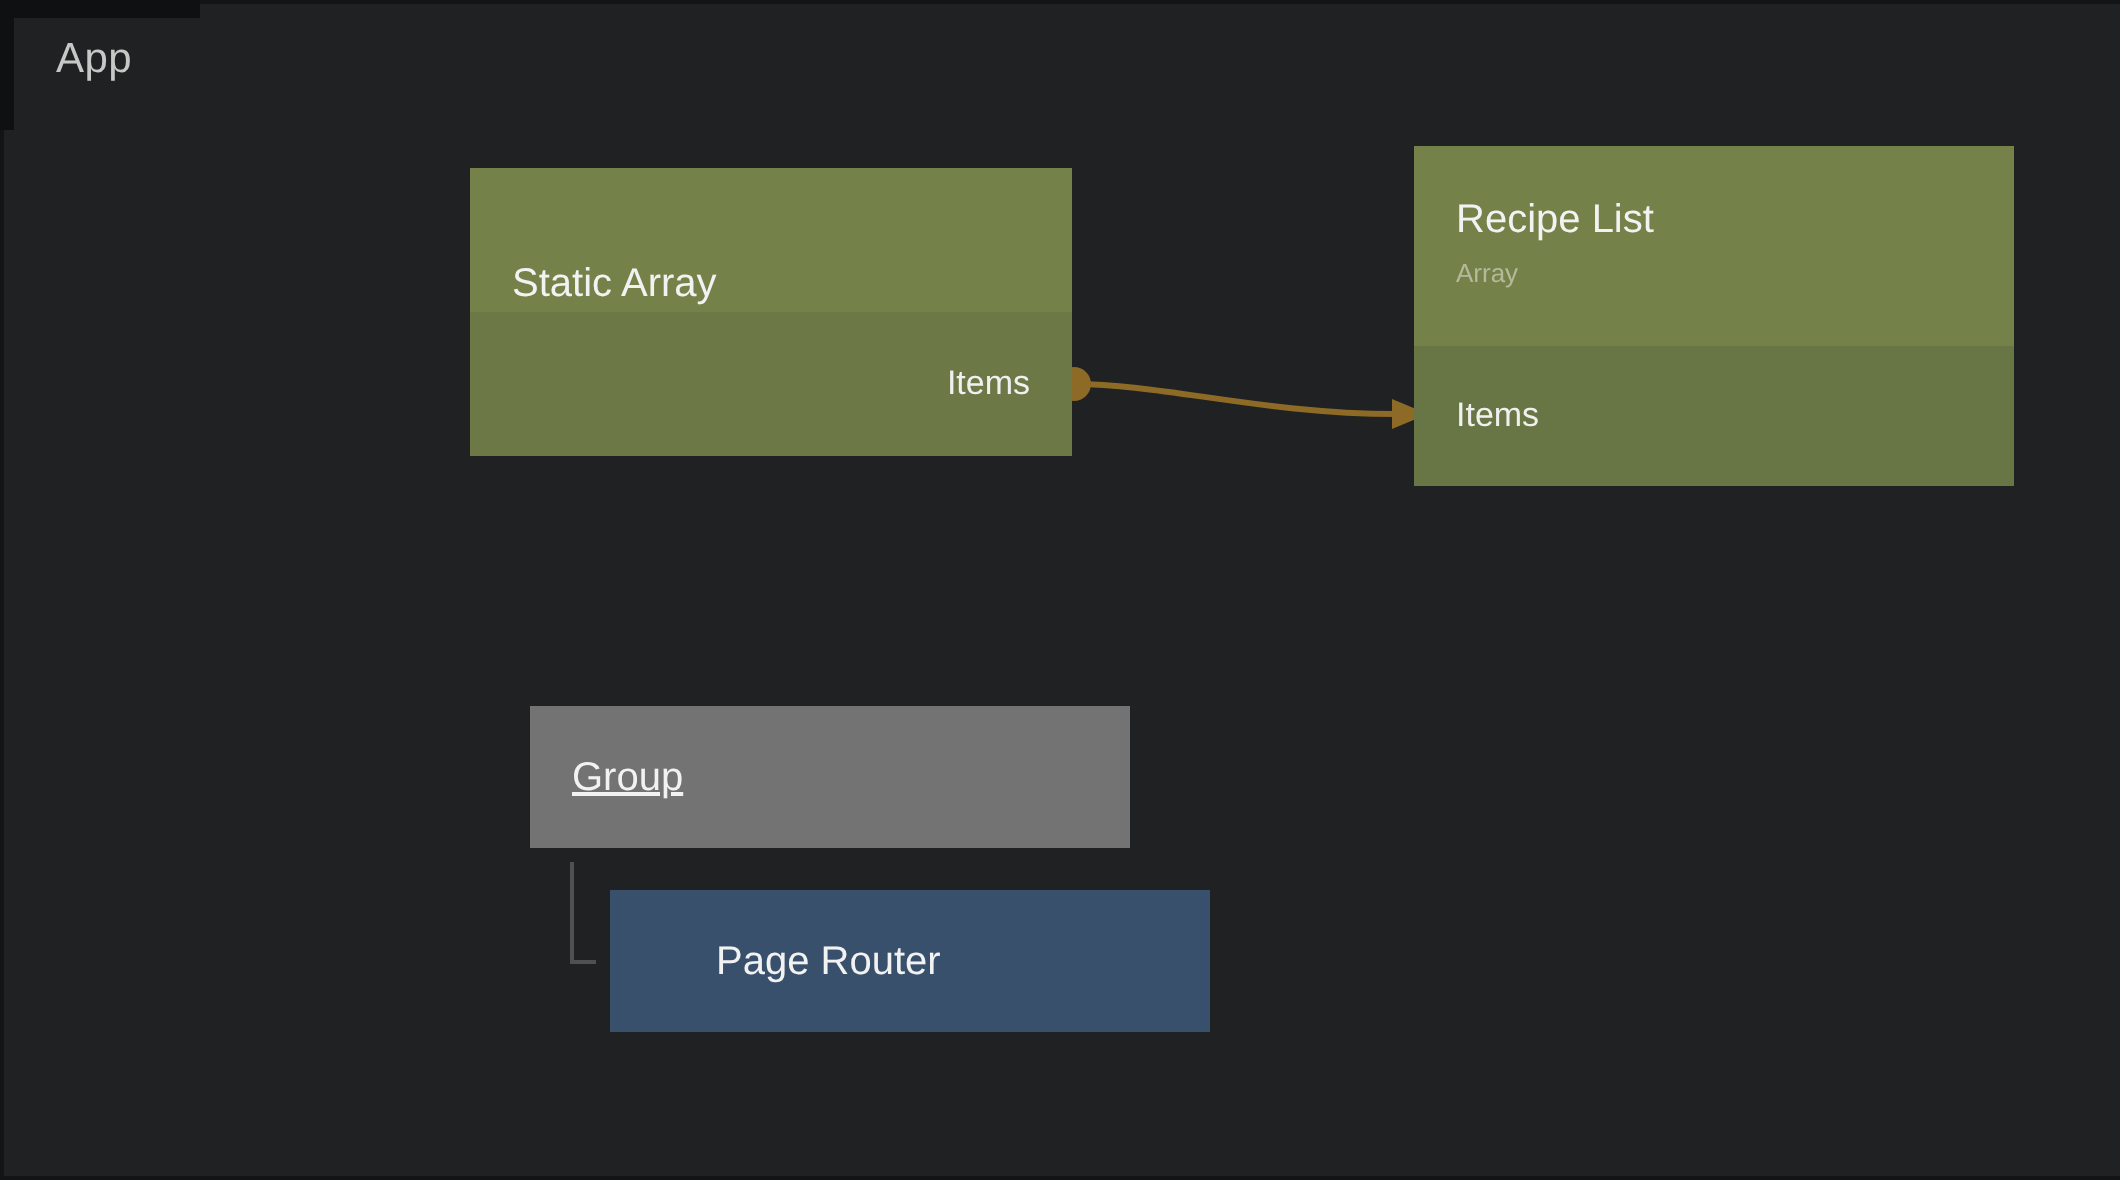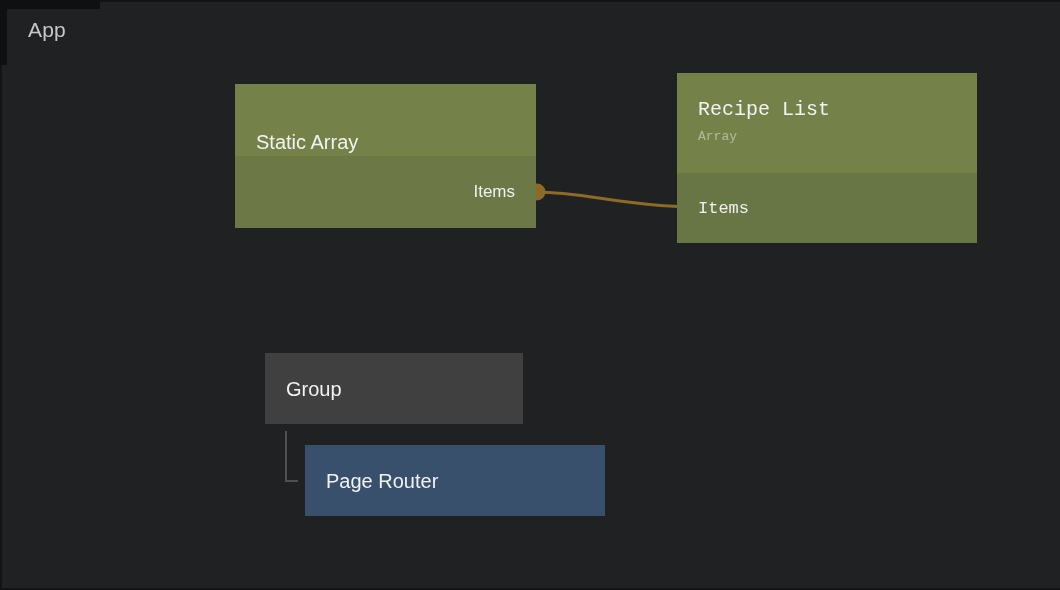--- a/index.html
+++ b/index.html
@@ -63,31 +63,31 @@
     font-size: 17px;
     color: #f0f0f0;
   }
 
   
   .node-static-array { left:235px; top:84px; width:301px; }
   .node-static-array .header { height:72px; background:#748149;justify-content:flex-end; }
   .node-static-array .ports  { height:72px; background:#6c7947; justify-content:flex-end; padding-right:21px; }
 
   
-  .node-recipe-list { left:677px; top:73px; width:300px;font-family:Liberation Mono, monospace; }
+  .node-recipe-list { left:707px; top:73px; width:300px; }
   .node-recipe-list .header { height:100px; background:#748149; }
   .node-recipe-list .ports  { height:70px; background:#687545; justify-content:flex-start; padding-left:21px; }
 
   
-  .node-group { left:265px; top:353px; width:258px; height:71px; background:#404040; }
+  .node-group { left:265px; top:353px; width:300px; height:71px; background:#737373;text-decoration:underline; }
   .node-group .header { height:71px; background:transparent; }
 
   
   .node-page-router { left:305px; top:445px; width:300px; height:71px; background:#38506b; }
-  .node-page-router .header { height:71px; background:transparent; }
+  .node-page-router .header { height:71px; background:transparent;margin-left:32px; }
 
   svg.wires {
     position: absolute;
     left: 0; top: 0;
     width: 1060px; height: 590px;
     pointer-events: none;
   }
 </style>
 </head>
 <body>

